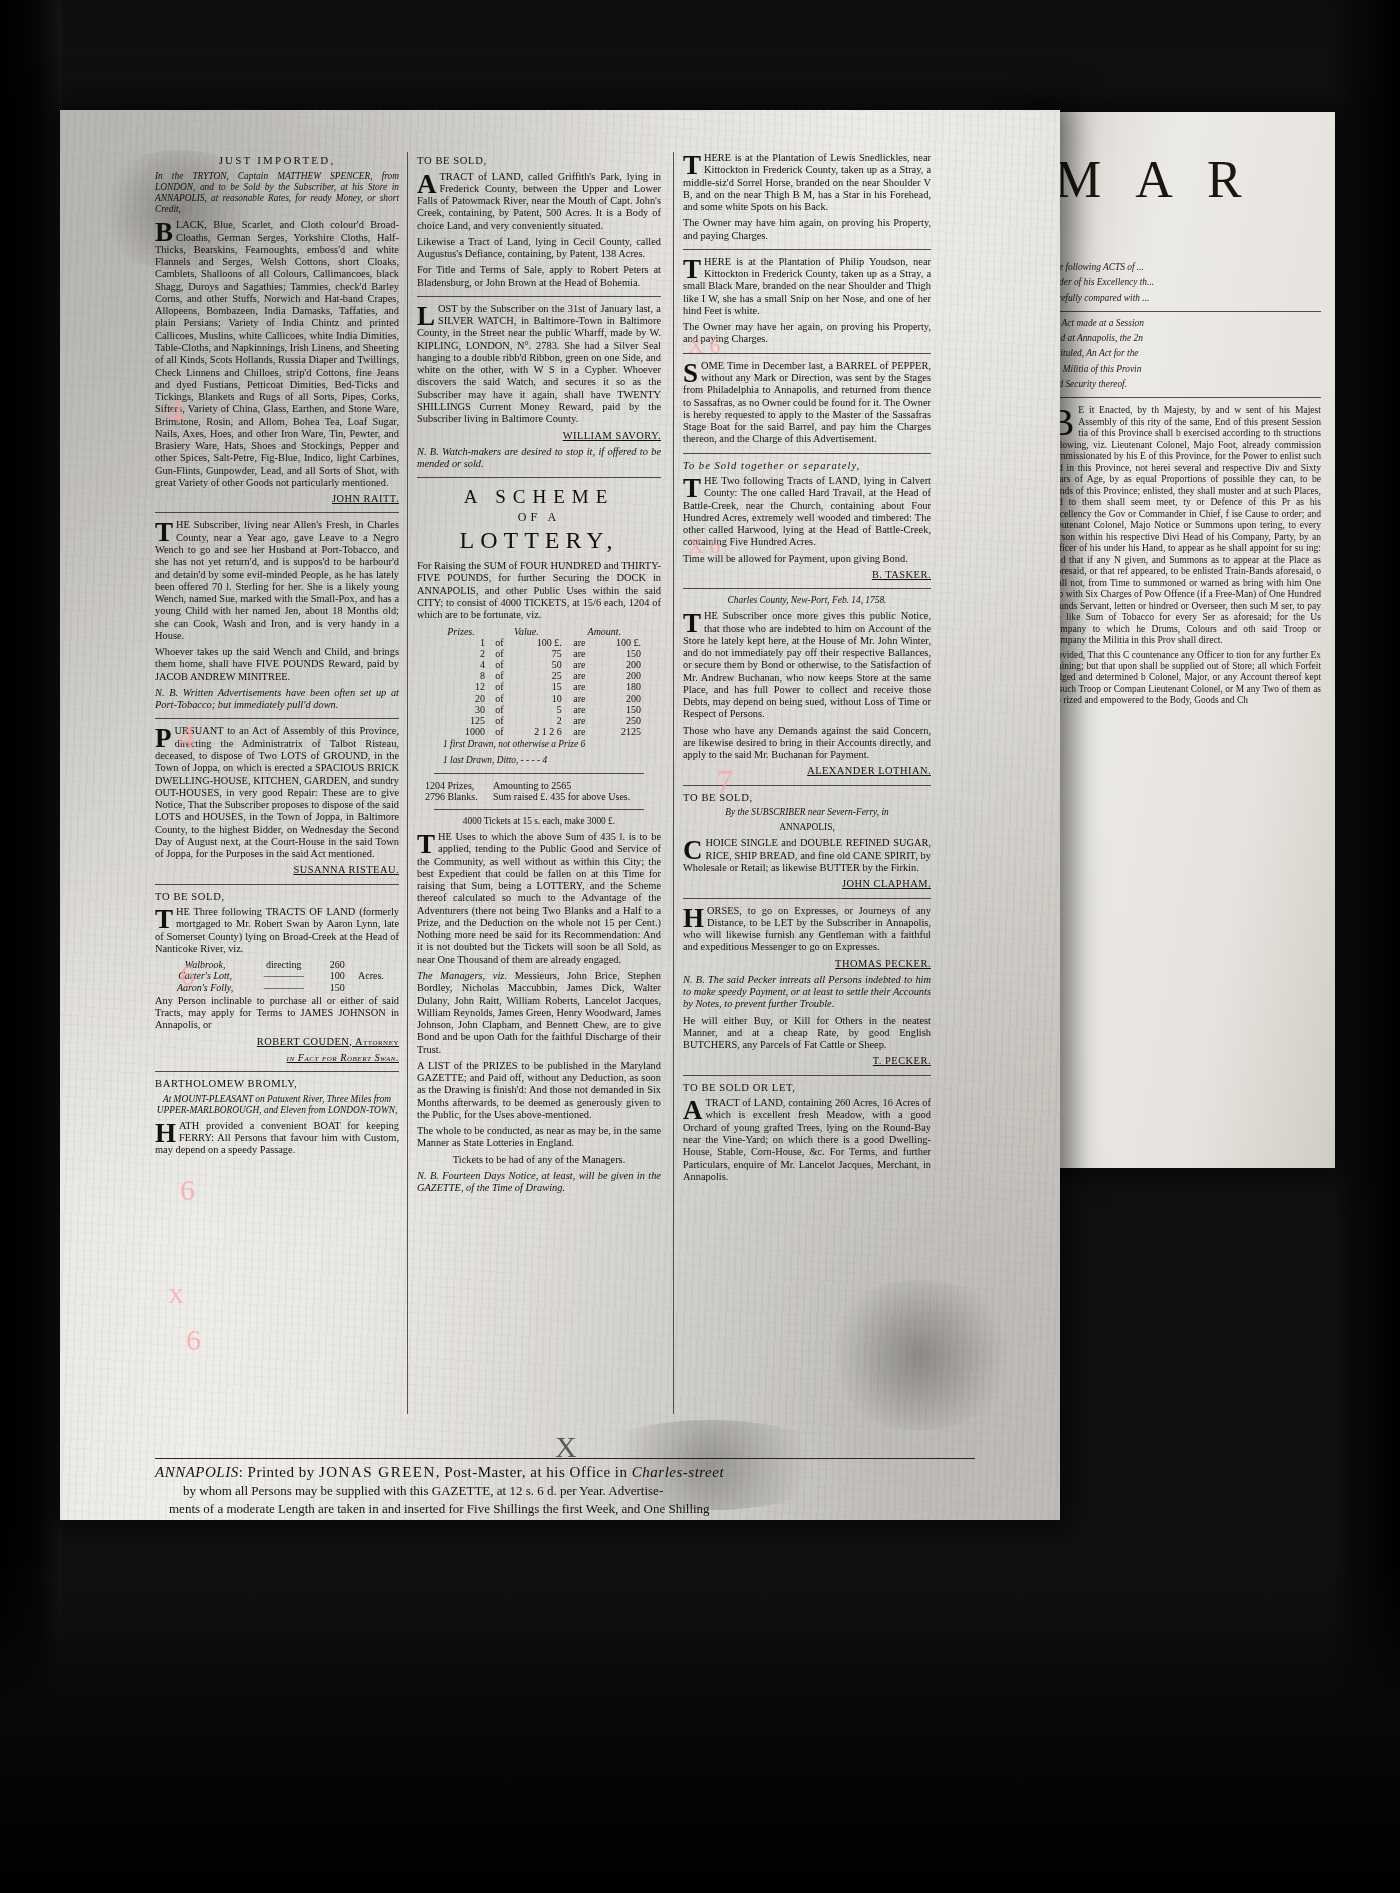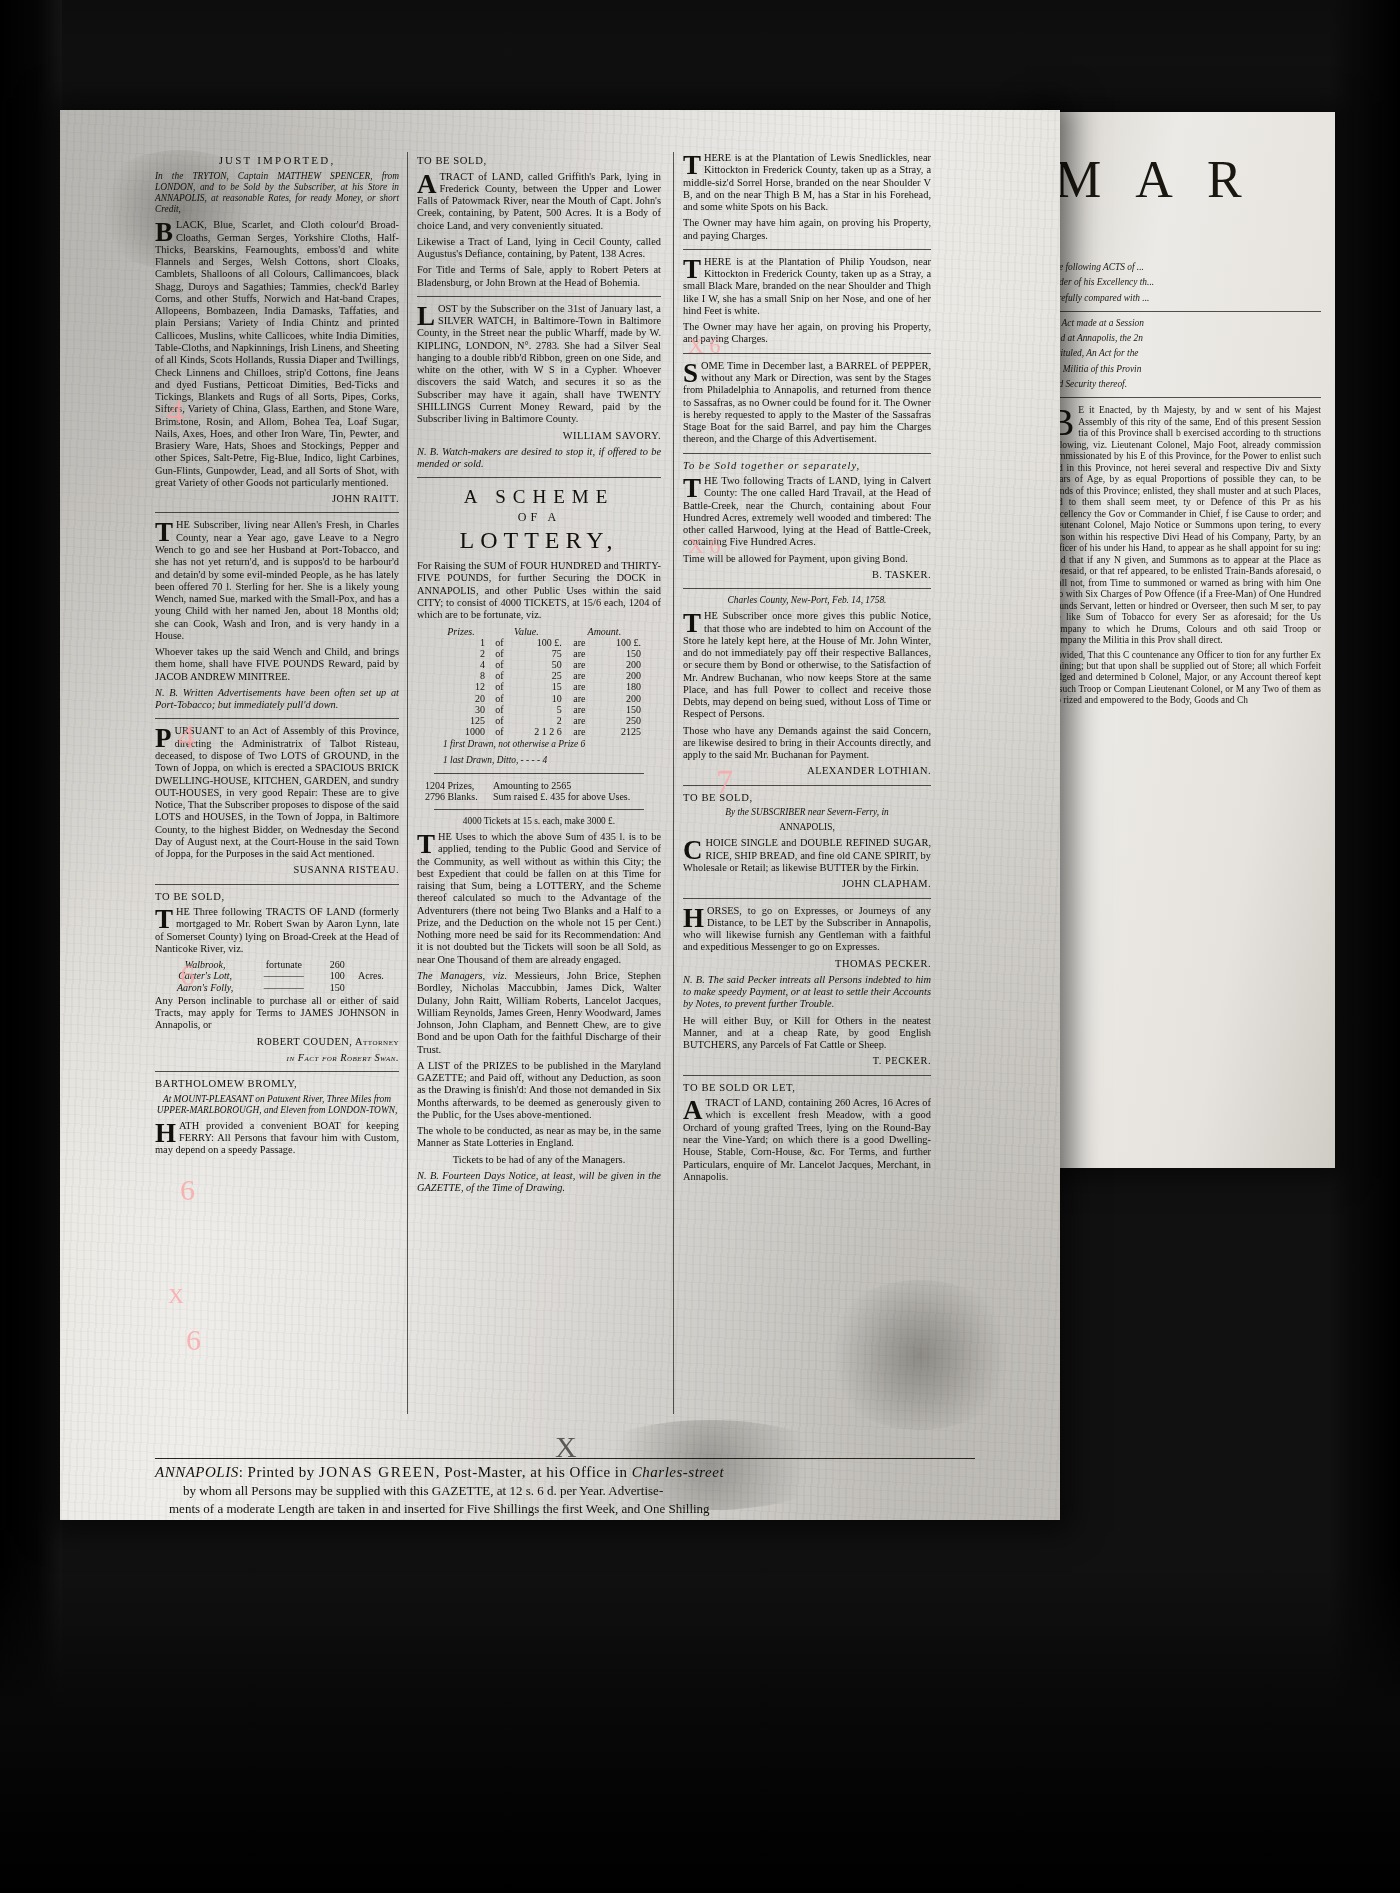--- a/index.html
+++ b/index.html
@@ -42,21 +42,21 @@
   .r1{left:252px;}
   .r2{left:518px;}
   .hr{border:0;border-top:1px solid #2b2821;margin:7px 0 6px 0;opacity:.8;}
   .hd{text-align:center;font-variant:small-caps;letter-spacing:2.2px;font-size:11px;margin:2px 0 4px 0;}
   .hdsm{font-size:10.6px;letter-spacing:1px;margin:3px 0 3px 0;}
   .it{font-style:italic;}
   .sc{font-variant:small-caps;letter-spacing:.6px;}
   p{margin:0 0 4px 0;text-indent:0;}
   .drop{float:left;font-size:27px;line-height:22px;padding:2px 3px 0 0;font-weight:700;}
   .center{text-align:center;}
-  .sig{text-align:right;font-variant:small-caps;letter-spacing:.5px;}
+  .sig{text-align:right;font-variant:small-caps;letter-spacing:.5px;text-decoration:underline;}
   
   .lot-title{text-align:center;letter-spacing:7px;font-size:19px;margin:8px 0 1px;}
   .lot-of{text-align:center;letter-spacing:4px;font-size:12px;margin:1px 0;}
   .lot-word{text-align:center;letter-spacing:6px;font-size:24px;margin:2px 0 6px;}
   table.prz{width:86%;margin:2px auto 2px auto;border-collapse:collapse;font-size:10px;}
   table.prz td{padding:0 3px;text-align:right;line-height:1.12;}
   table.prz td.c{text-align:center;}
   .tiny{font-size:9.4px;}
   .masthead{position:absolute;left:20px;top:38px;font-size:52px;letter-spacing:12px;color:#1a1710;}
   .p2text{position:absolute;left:14px;top:150px;width:272px;font-size:9.6px;line-height:1.2;color:#1b1812;text-align:justify;}
@@ -131,21 +131,21 @@
 
         <hr class="hr">
 
         <div>
           <div class="hdsm sc">TO BE SOLD,</div>
           <p><span class="drop">T</span><span>HE Three following TRACTS OF LAND (formerly mortgaged to Mr. Robert Swan by Aaron Lynn, late of Somerset County) lying on Broad-Creek at the Head of Nanticoke River, viz.</span></p>
           <table class="prz" style="width:96%;">
             <tbody>
                 <tr>
               <td class="c it">Walbrook,</td>
-              <td class="c">fortunate</td>
+              <td class="c">directing</td>
               <td>260</td>
               <td rowspan="3" class="c">Acres.</td>
             </tr>
             <tr>
               <td class="c it">Carter's Lott,</td>
               <td class="c">————</td>
               <td>100</td>
             </tr>
             <tr>
               <td class="c it">Aaron's Folly,</td>

